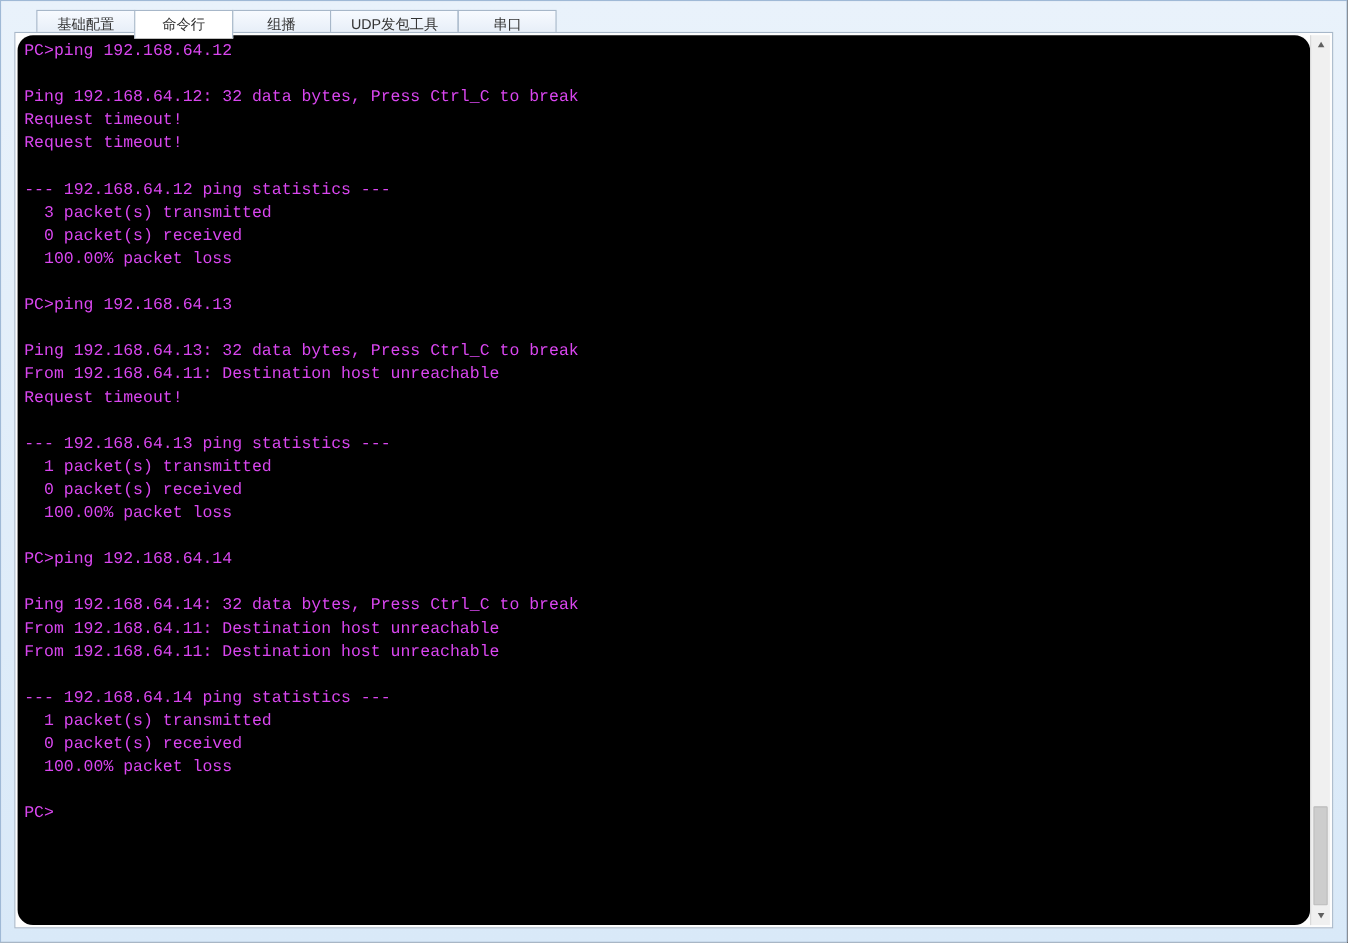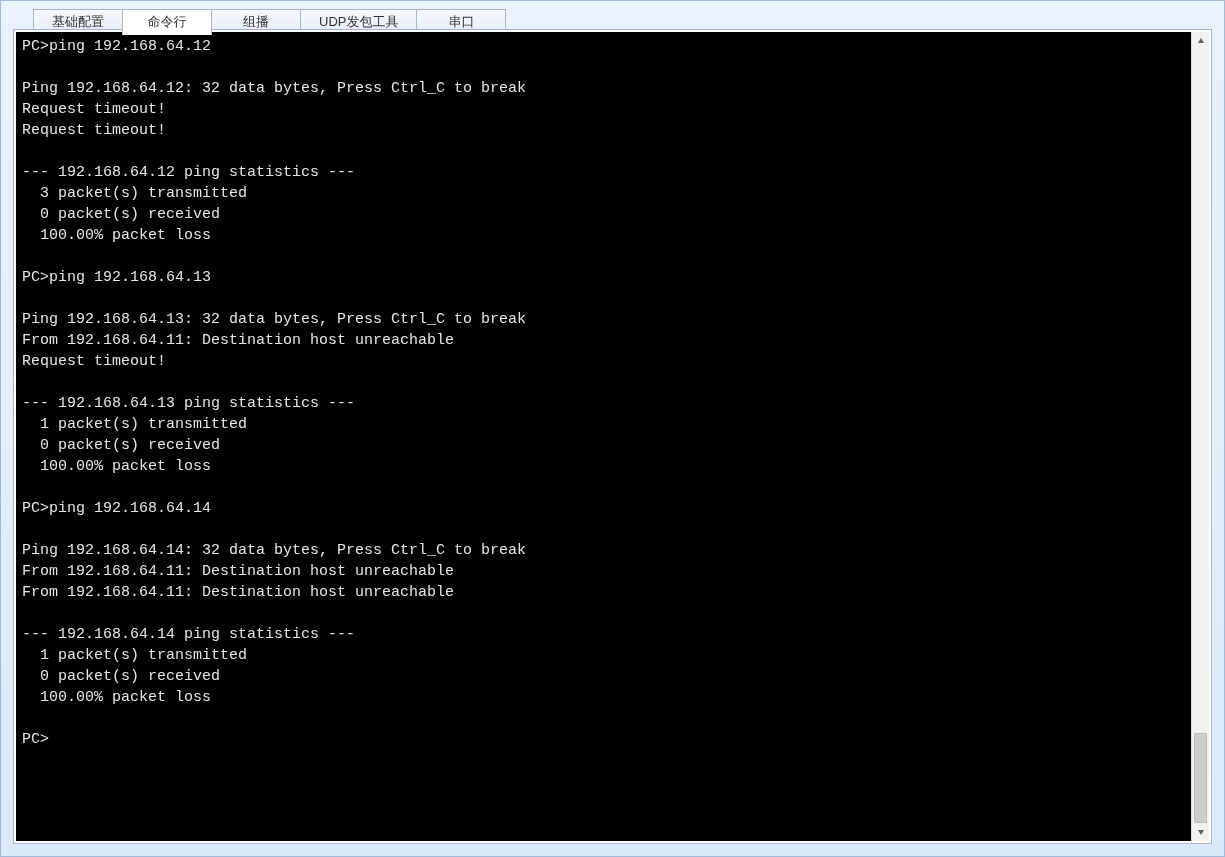--- a/index.html
+++ b/index.html
@@ -81,27 +81,28 @@
     background: #fdfdfd;
     border: 1px solid #a7b7c9;
     border-top: 1px solid #a7b7c9;
     padding: 2px 2px 2px 2px;
     display: flex;
     margin-top: 0;
   }
   .terminal {
     flex: 1;
     background: #000;
-    color: #e5e5e5;
+    color: #d946ef;
     font-family: "Consolas", "Courier New", monospace;
     font-size: 15px;
     line-height: 21px;
     padding: 4px 6px;
     white-space: pre;
     overflow: hidden;
+    border-radius: 14px;
   }
   .scrollbar {
     width: 18px;
     background: #f0f0f0;
     border-left: 1px solid #d8d8d8;
     position: relative;
     display: flex;
     flex-direction: column;
     align-items: center;
     justify-content: space-between;

